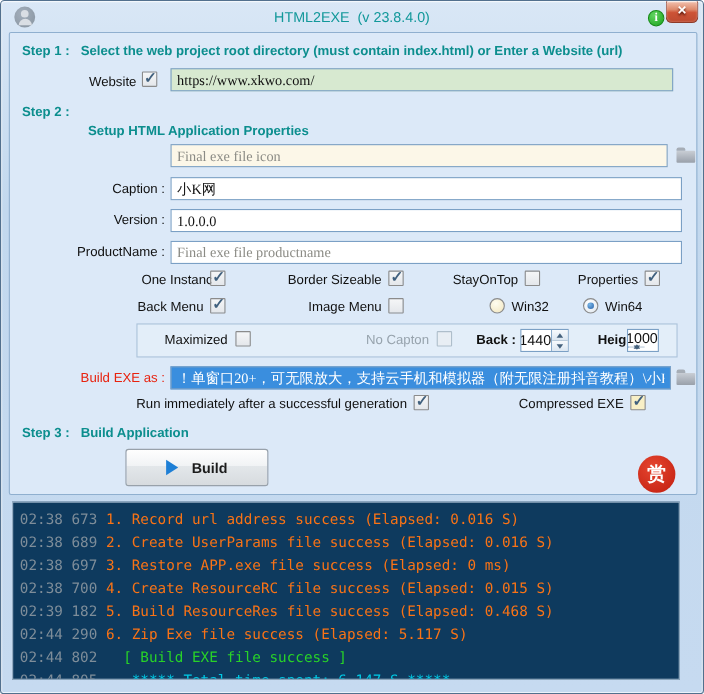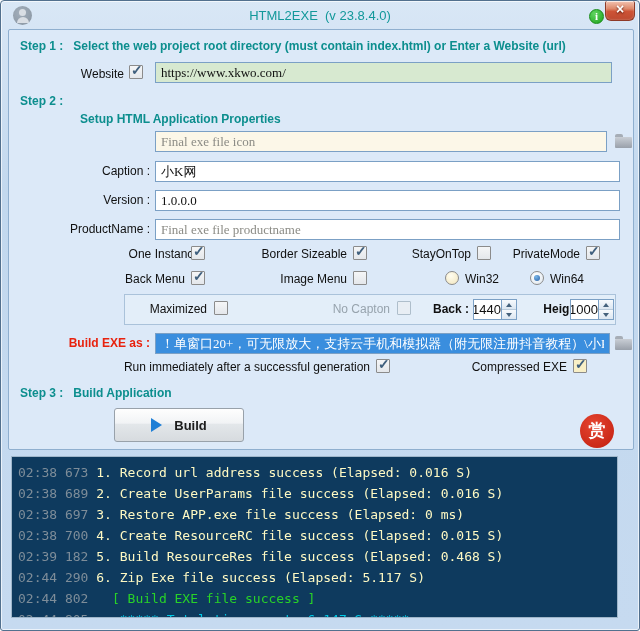--- a/index.html
+++ b/index.html
@@ -30,21 +30,21 @@
     color:#fff; font-size:14px; font-weight:bold; text-align:center; line-height:17px;
     text-shadow:0 1px 2px rgba(60,10,0,.8); cursor:pointer; }
 
   
   .panel{ position:absolute; left:7px; top:28px; width:626px; height:421px;
     background:#dce9f8; border:1px solid #8fafcf; border-radius:2px; }
   .teal{ color:#0c8e8e; font-weight:bold; font-size:12px; white-space:nowrap; }
   .lbl{ position:absolute; font-size:12px; color:#101010; white-space:nowrap; text-align:right; }
   .lbl.left{ text-align:left; }
   .lbl.gray{ color:#97a3ad; }
-  .lbl.red{ color:#e8220e; font-weight:bold; }
+  .lbl.red{ color:#e8220e; font-weight:normal; }
   .lbl.bold{ font-weight:bold; }
   .hrow{ position:absolute; display:flex; gap:10px; }
 
   .field{ position:absolute; height:21px; border:1px solid #7ba0c5; background:#fff;
     font-size:13px; padding:0 5px; color:#101010; font-family:Liberation Serif, serif; outline:none; }
   .field.green{ background:#d7e9d0; }
   .field.cream{ background:#fcf7e8; }
   .field::placeholder{ color:#8b8b85; opacity:1; }
   .field.selected{ background:#3a8ede; color:#fff; }
 
@@ -92,21 +92,21 @@
   .reward-btn{ position:absolute; left:571px; top:384px; width:34px; height:34px; border-radius:50%;
     background:radial-gradient(circle at 40% 32%, #e54530, #c11e0f);
     color:#fff; font-size:17px; font-weight:bold; text-align:center; line-height:34px; cursor:pointer; }
 
   
   .log{ position:absolute; left:10px; top:455px; width:607px; height:162px;
     background:#0e3a5e; border:1px solid #9fb6ca; padding:5px 6px;
     font-family:"DejaVu Sans Mono", monospace; font-size:13px; line-height:21px; overflow:hidden; }
   .log-row{ white-space:pre; }
   .log-time{ color:#7e8d99; }
-  .log-msg{ color:#fef9c3; }
+  .log-msg{ color:#f97316; }
   .log-msg.green{ color:#28d228; }
   .log-msg.cyan{ color:#00c9e4; }
 </style>
 </head>
 <body>
 
 <div class="window">
 
   <div class="titlebar">
     <div class="avatar"></div>
@@ -142,21 +142,21 @@
 
     <span class="lbl" style="left:15px; top:192px; width:126px;">ProductName :</span>
     <input class="field" style="left: 146px; top: 189px; width: 465px;" placeholder="Final exe file productname">
 
     <span class="lbl" style="left:81px;  top:217px; width:110px;">One Instance</span>
     <span class="checkbox on" style="left:182px; top:216px;"></span>
     <span class="lbl" style="left:228px; top:217px; width:110px;">Border Sizeable</span>
     <span class="checkbox on" style="left:344px; top:216px;"></span>
     <span class="lbl" style="left:352px; top:217px; width:110px;">StayOnTop</span>
     <span class="checkbox" style="left:468px; top:216px;"></span>
-    <span class="lbl" style="left:461px; top:217px; width:110px;">PrivateMode</span>
+    <span class="lbl" style="left:461px; top:217px; width:110px;">Properties</span>
     <span class="checkbox on" style="left:577px; top:216px;"></span>
 
     <span class="lbl" style="left:66px;  top:242px; width:110px;">Back Menu</span>
     <span class="checkbox on" style="left:182px; top:241px;"></span>
     <span class="lbl" style="left:228px; top:242px; width:110px;">Image Menu</span>
     <span class="checkbox" style="left:344px; top:241px;"></span>
     <span class="radio cream" style="left:436px; top:241px;"></span>
     <span class="lbl left" style="left:456px; top:242px;">Win32</span>
     <span class="radio on" style="left:521px; top:241px;"></span>
     <span class="lbl left" style="left:541px; top:242px;">Win64</span>
@@ -170,21 +170,21 @@
     <div class="spinner" style="left:464px; top:269px;">
       <div class="spin-value">
           <span>1440</span>
         </div>
       <div class="spin-buttons">
         <div class="spin-up"></div>
         <div class="spin-down"></div>
       </div>
     </div>
     <span class="lbl bold" style="left:524px; top:272px; width:55px;">Height :</span>
-    <div class="spinner" style="left:561px; top:269px;">
+    <div class="spinner" style="left:561px; top:269px;flex-direction:column;">
       <div class="spin-value">
           <span>1000</span>
         </div>
       <div class="spin-buttons">
         <div class="spin-up"></div>
         <div class="spin-down"></div>
       </div>
     </div>
 
     <span class="lbl red" style="left:15px; top:306px; width:126px;">Build EXE as :</span>

